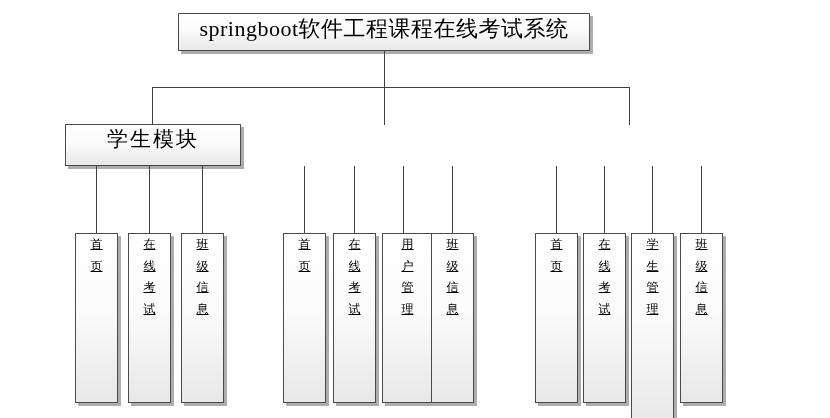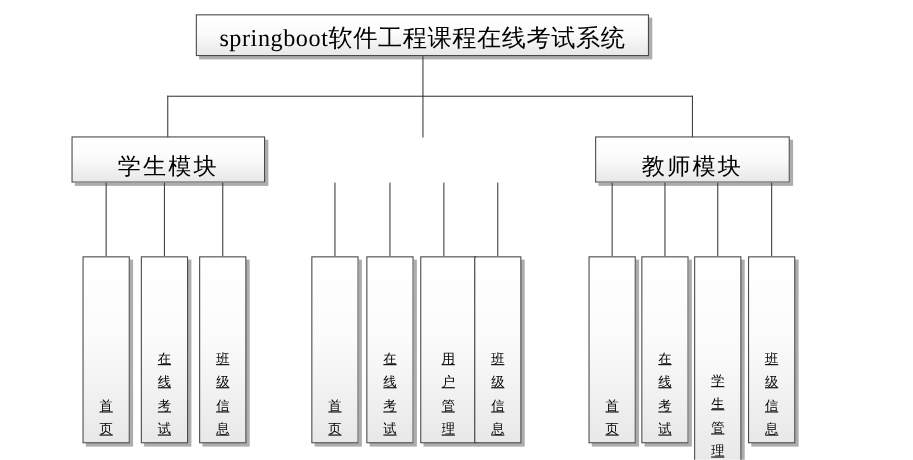--- a/index.html
+++ b/index.html
@@ -8,21 +8,21 @@
     background:#ffffff;
     font-family:"Liberation Serif","DejaVu Serif",serif;
     color:#000;
   }
   .stage{position:absolute;inset:0;width:830px;height:418px;}
   .box{
     position:absolute;
     background:linear-gradient(180deg,#ffffff 0%,#fbfbfb 45%,#e8e8e8 100%);
     border:1px solid #4a4a4a;
     box-shadow:3px 3px 0 0 #adadad;
-    display:flex;align-items:flex-end;justify-content:center;
+    display:flex;align-items:flex-start;justify-content:center;
     box-sizing:border-box;
   }
   .box.root{font-size:22px;letter-spacing:0.5px;}
   .box.module{font-size:21px;letter-spacing:2px;}
   .box.leaf{font-size:12px;text-decoration:underline;}
   .vtext{
     width:1.1em;
     word-break:break-all;
     line-height:1.8;
     text-align:center;
@@ -39,23 +39,20 @@
   </div>
 
   <div class="line" style="left:384px;top:51px;width:1px;height:37px;"></div>
   <div class="line" style="left:152px;top:87px;width:478px;height:1px;"></div>
   <div class="line" style="left:152px;top:87px;width:1px;height:38px;"></div>
   <div class="line" style="left:384px;top:87px;width:1px;height:38px;"></div>
   <div class="line" style="left:629px;top:87px;width:1px;height:38px;"></div>
 
   <div class="box module" style="left:65px;top:124px;width:176px;height:42px;">
     <span>学生模块</span>
-  </div>
-  <div class="box module" style="left:541px;top:124px;width:177px;height:42px;">
-    <span>教师模块</span>
   </div>
 
   <div class="line" style="left:96px;top:166px;width:1px;height:67px;"></div>
   <div class="line" style="left:149px;top:166px;width:1px;height:67px;"></div>
   <div class="line" style="left:202px;top:166px;width:1px;height:67px;"></div>
 
   <div class="line" style="left:304px;top:166px;width:1px;height:67px;"></div>
   <div class="line" style="left:354px;top:166px;width:1px;height:67px;"></div>
   <div class="line" style="left:403px;top:166px;width:1px;height:67px;"></div>
   <div class="line" style="left:452px;top:166px;width:1px;height:67px;"></div>

